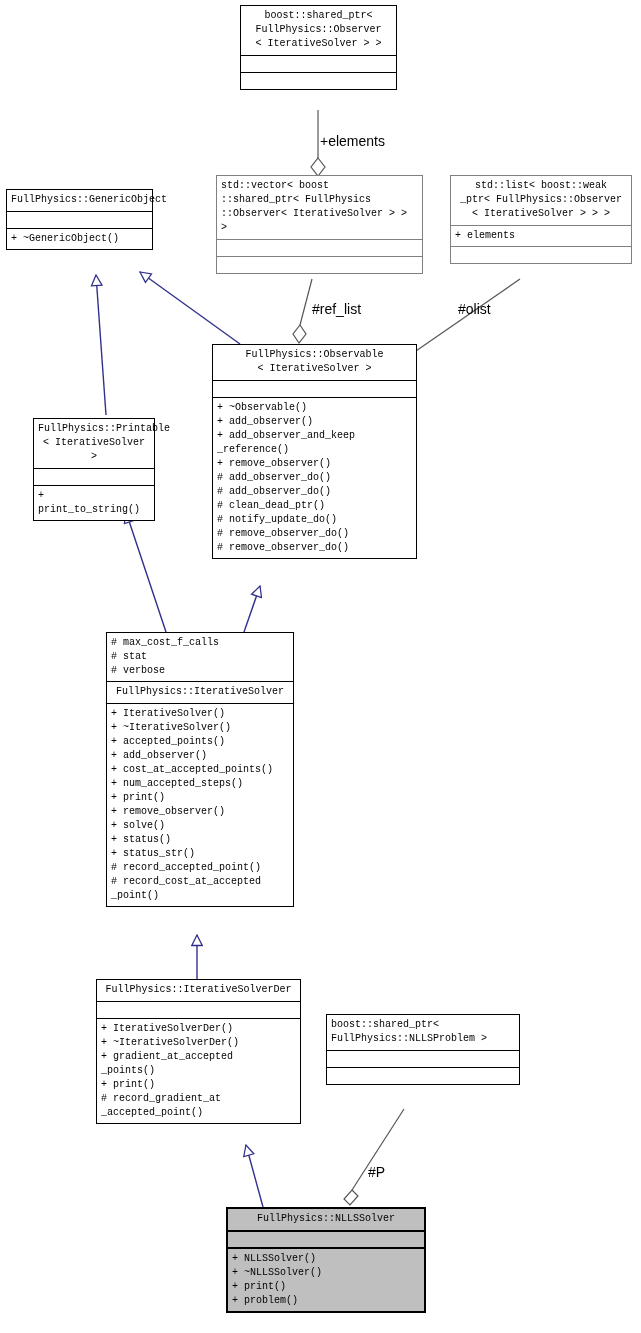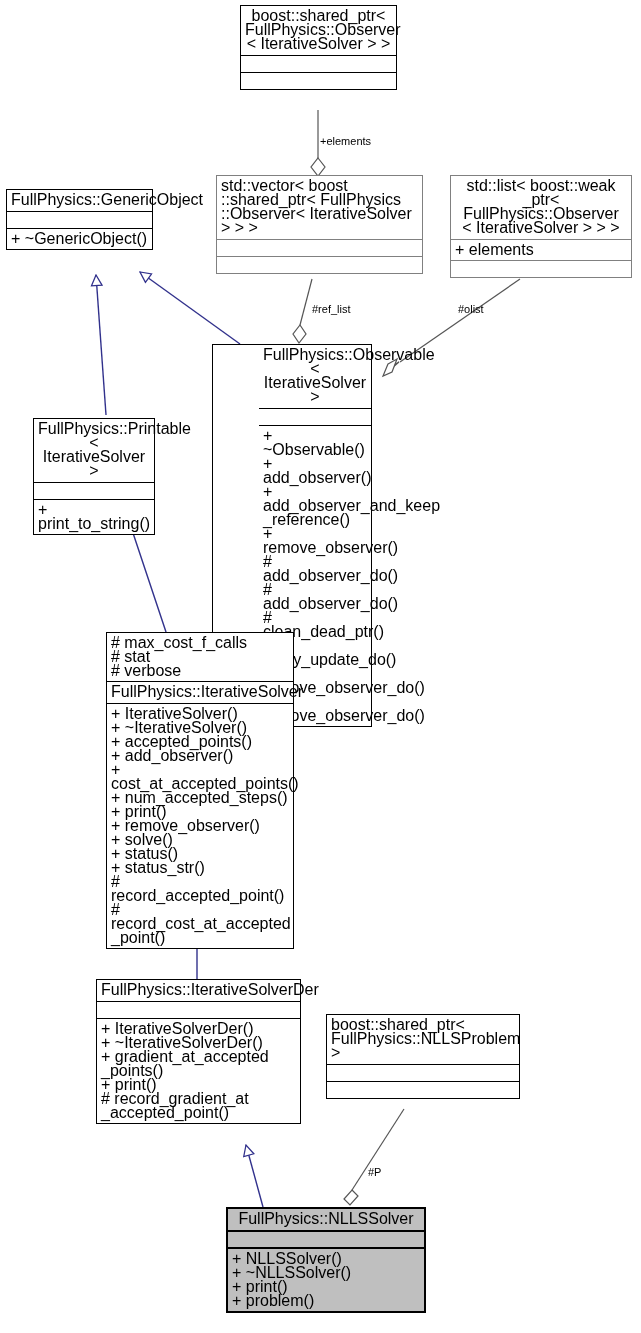--- a/index.html
+++ b/index.html
@@ -23,23 +23,24 @@
     top: 0;
     width: 641px;
     height: 1333px;
     pointer-events: none;
   }
   .node {
     position: absolute;
     box-sizing: border-box;
     background: #ffffff;
     border: 1px solid #000000;
-    font-size: 16px;
+    font-size: 10px;
     line-height: 14px;
     color: #000000;
+    font-family: Liberation Mono, monospace;
   }
   .node.grey-border {
     border-color: #808080;
   }
   .node.filled {
     background: #bfbfbf;
   }
   .node .sect {
     box-sizing: border-box;
   }
@@ -57,21 +58,21 @@
   .attr-sect, .op-sect {
     text-align: left;
     padding: 3px 3px 3px 4px;
     white-space: pre-line;
   }
   .empty-sect {
     height: 17px;
   }
   .edge-label {
     position: absolute;
-    font-size: 11px;
+    font-size: 14px;
     line-height: 13px;
     color: #000000;
     white-space: nowrap;
   }
 </style>
 </head>
 <body>
 
 <div id="diagram">
 
@@ -151,21 +152,21 @@
     <div class="sect attr-sect">+ elements</div>
     <div class="sect empty-sect"></div>
   </div>
 
   <div class="node" style="left:6px; top:189px; width:147px;">
     <div class="sect title-sect">FullPhysics::GenericObject</div>
     <div class="sect empty-sect"></div>
     <div class="sect op-sect">+ ~GenericObject()</div>
   </div>
 
-  <div class="node" style="left:212px; top:344px; width:160px;padding-left:46px;">
+  <div class="node" style="left:212px; top:344px; width:205px;">
     <div class="sect title-sect">FullPhysics::Observable
 &lt; IterativeSolver &gt;</div>
     <div class="sect empty-sect"></div>
     <div class="sect op-sect">+ ~Observable()
 + add_observer()
 + add_observer_and_keep
 _reference()
 + remove_observer()
 # add_observer_do()
 # add_observer_do()

